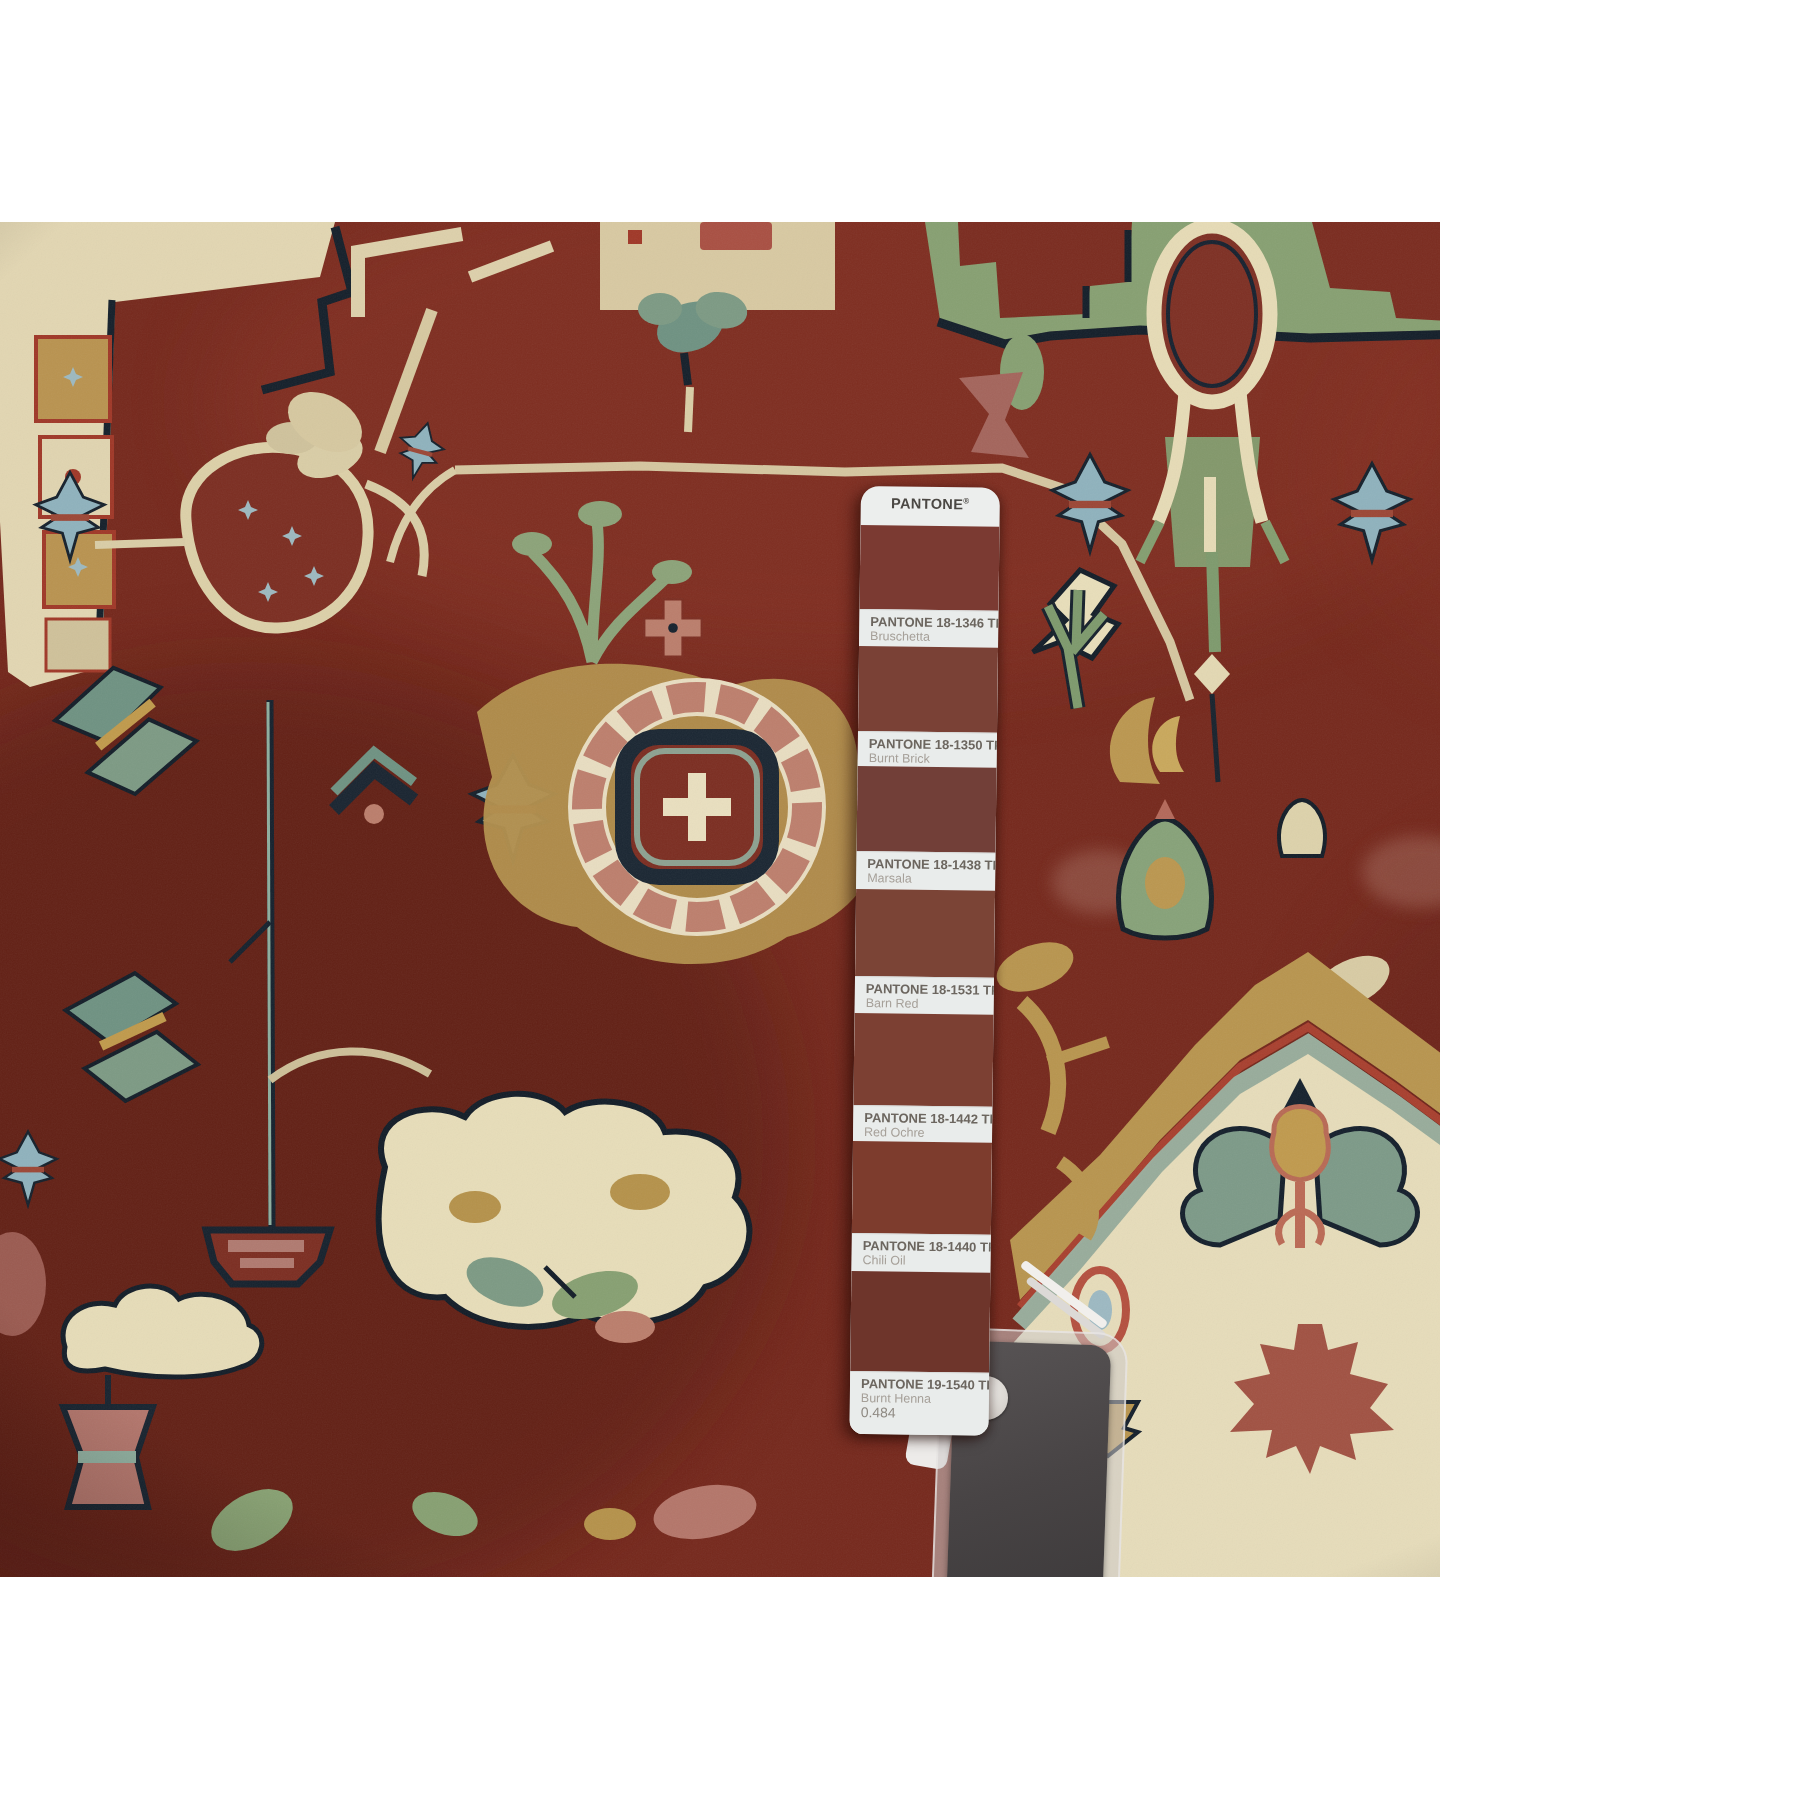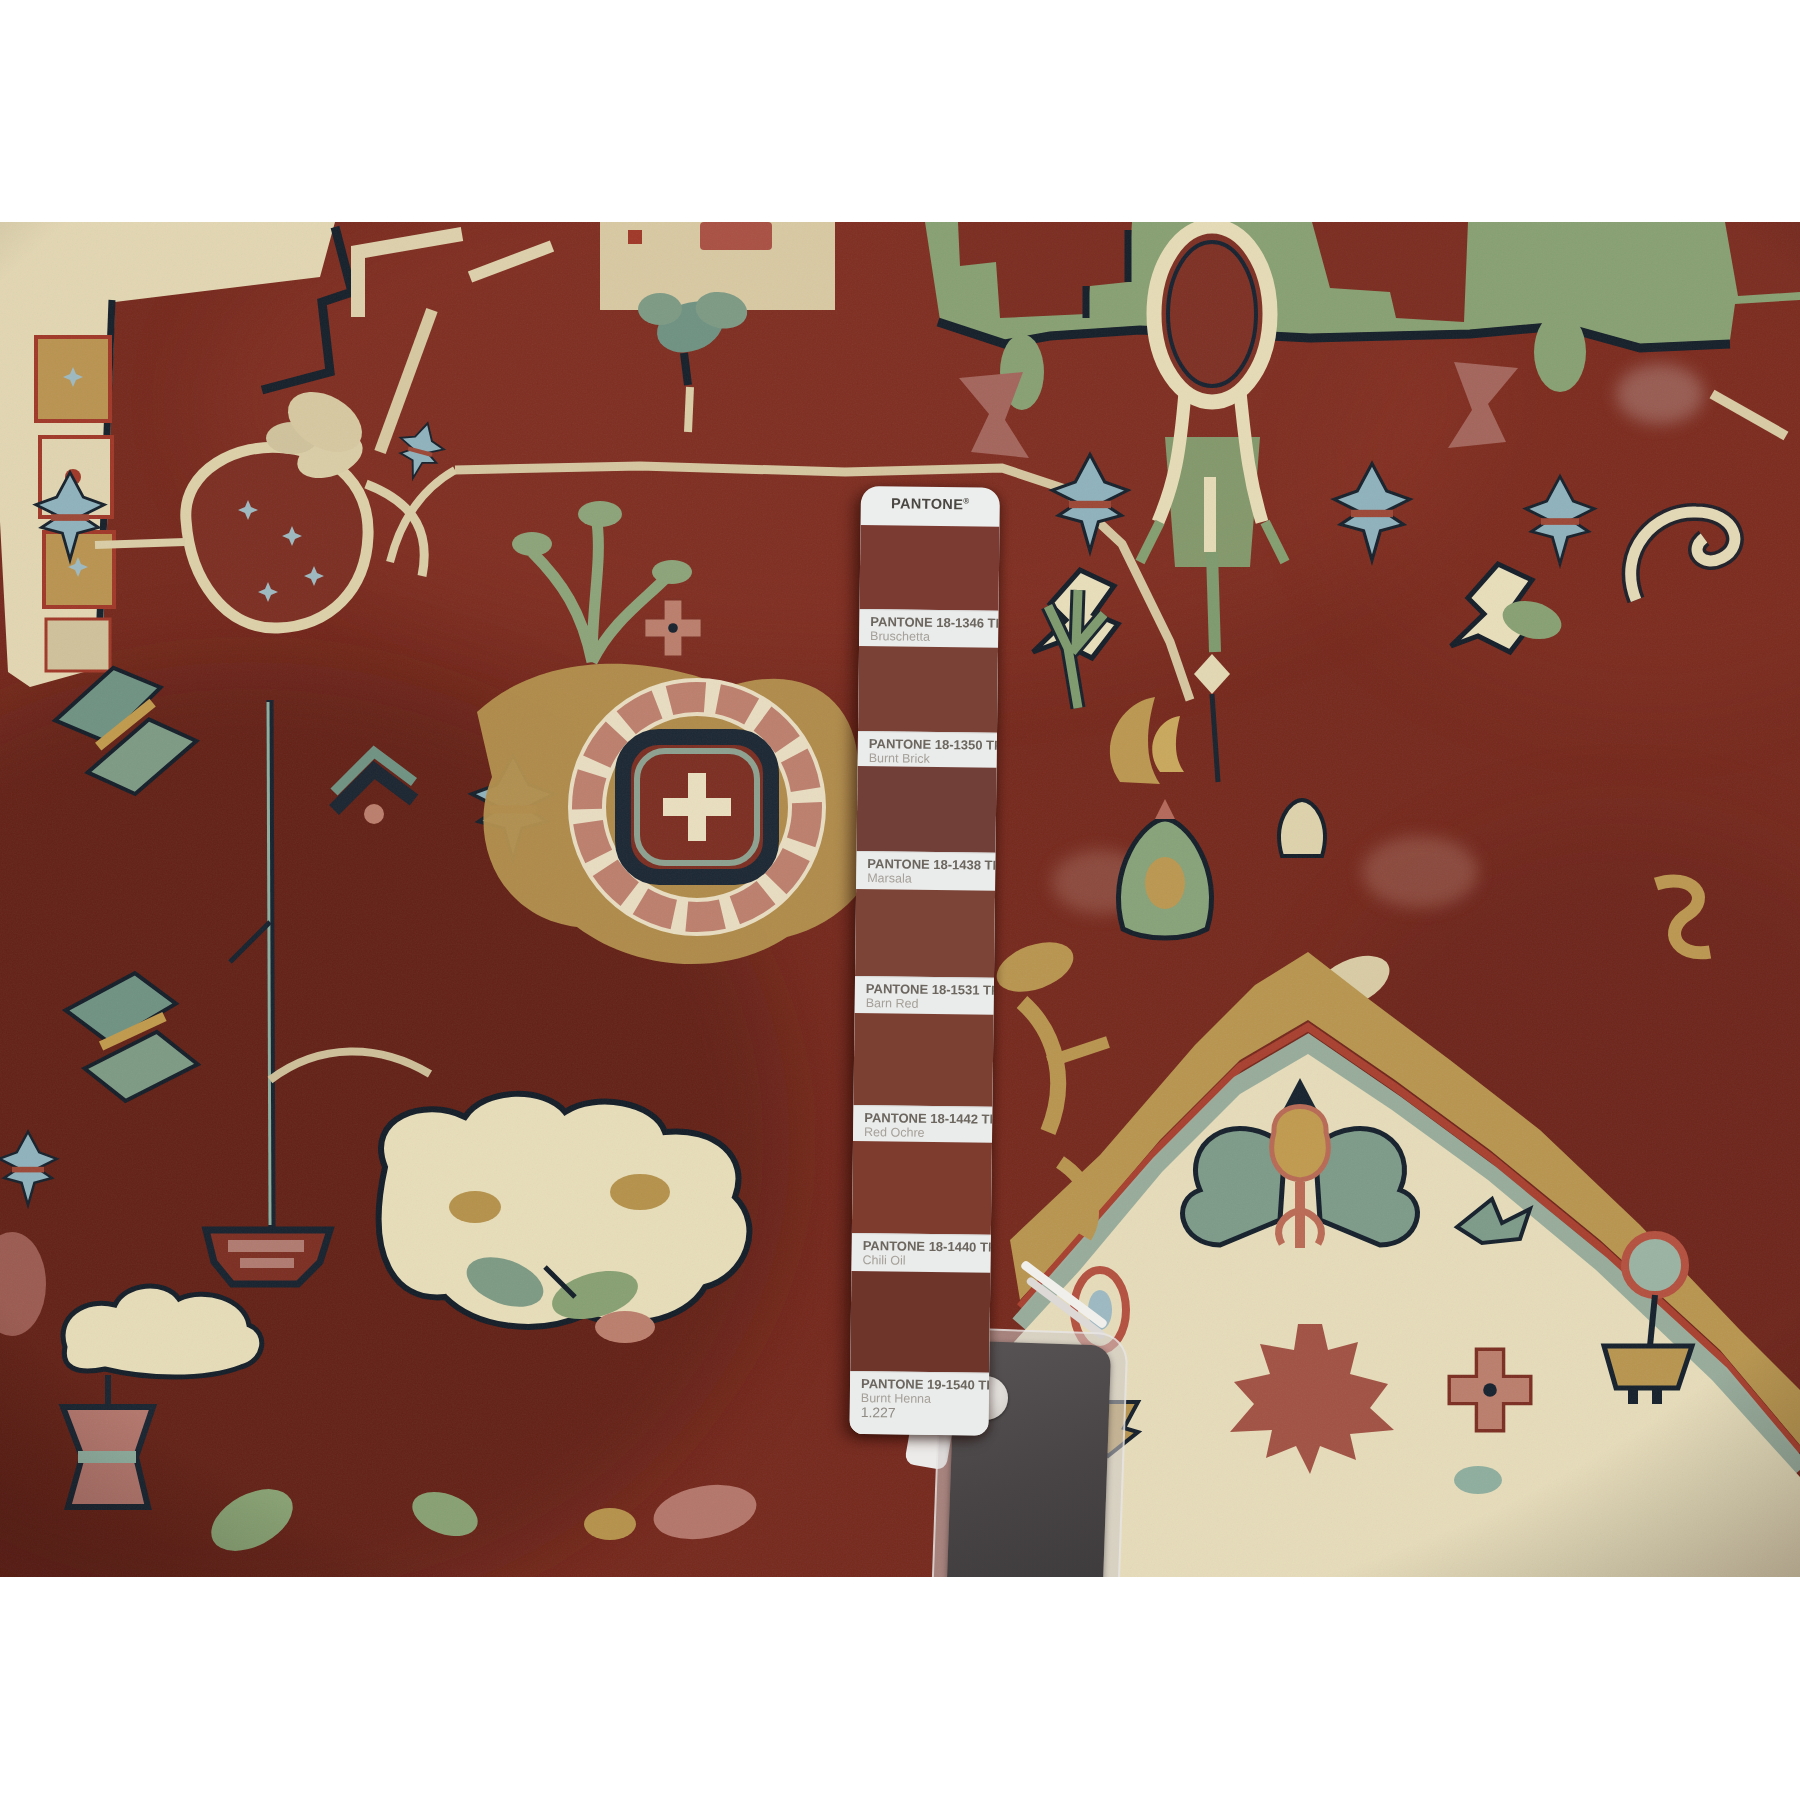--- a/index.html
+++ b/index.html
@@ -1,17 +1,17 @@
 <!DOCTYPE html>
 <html><head>
 <meta charset="utf-8">
 <style>
   html,body{margin:0;padding:0;background:#ffffff;}
   body{width:1800px;height:1800px;position:relative;font-family:"Liberation Sans",sans-serif;}
-  .photo{position:absolute;left:0;top:222px;width:1800px;height:1355px;overflow:hidden;background:#0f172a;}
+  .photo{position:absolute;left:0;top:222px;width:1440px;height:1355px;overflow:hidden;background:#0f172a;}
   .photo svg{position:absolute;left:0;top:0;}
 
   
   .strip{
     position:absolute;left:861px;top:264px;width:139px;height:948px;
     background:#eceeed;border-radius:18px 18px 14px 14px;
     transform:rotate(.7deg);transform-origin:0 0;
     box-shadow:-7px 5px 14px rgba(30,5,0,.5), 3px 3px 8px rgba(30,8,4,.35);
     display:flex;flex-direction:column;z-index:5;overflow:hidden;
   }
@@ -360,17 +360,17 @@
     <div class="chip" style="height: 92px; background: rgb(125, 60, 45);"></div>
     <div class="slabel" style="height:33px">
       <div class="code">PANTONE 18-1440 TPG</div>
       <div class="name">Chili Oil</div>
     </div>
 
     <div class="chip" style="height: 100px; background: rgb(110, 53, 43);"></div>
     <div class="slabel last">
       <div class="code">PANTONE 19-1540 TPG</div>
       <div class="name">Burnt Henna</div>
-      <div class="pagenum">1.227</div>
+      <div class="pagenum">0.484</div>
     </div>
   </div>
 
 </div>
 
 </body></html>

